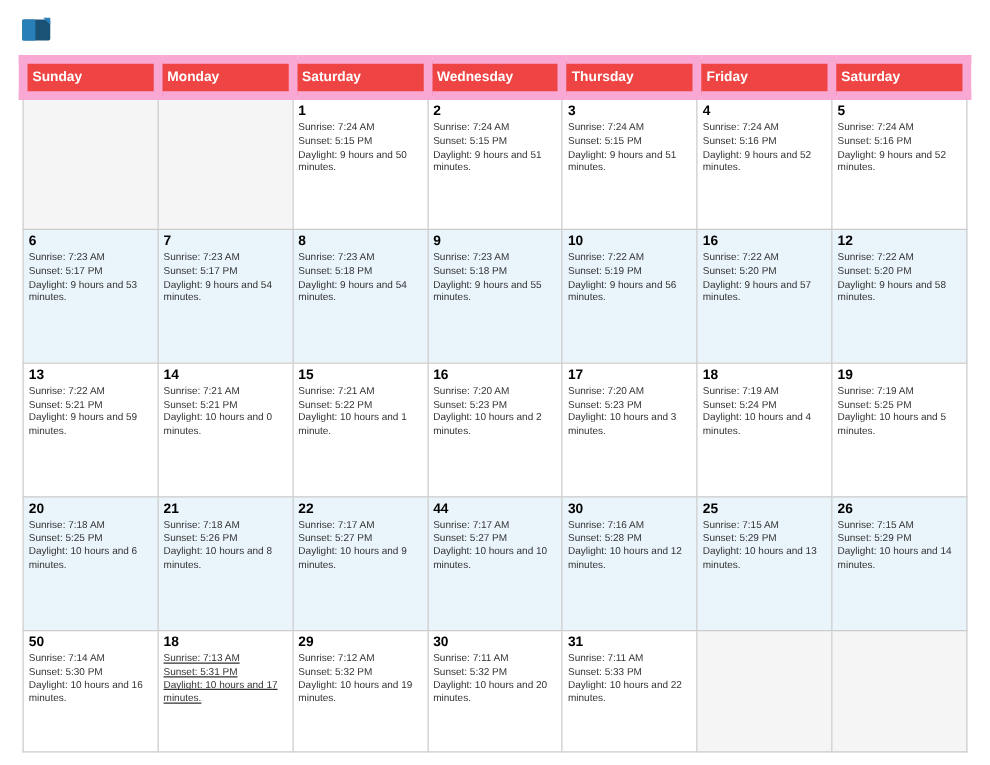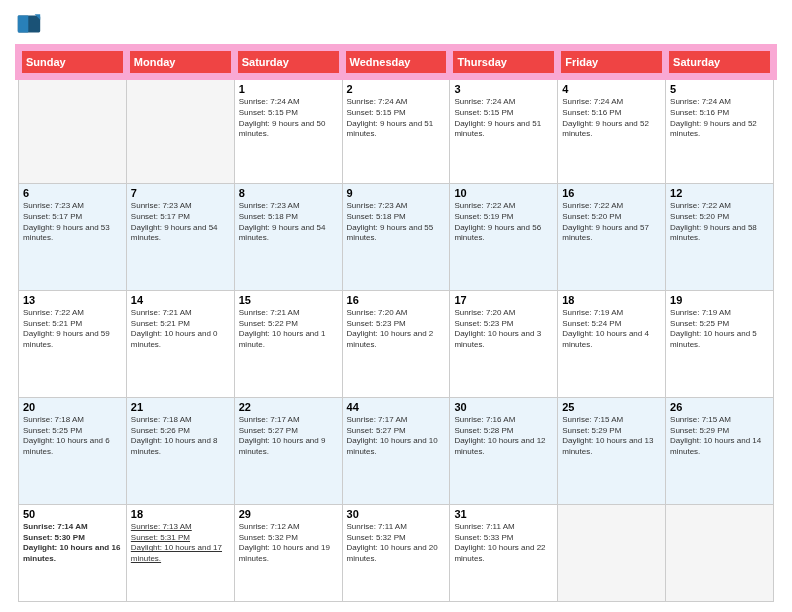--- a/index.html
+++ b/index.html
@@ -308,21 +308,21 @@
           <td>
             <span class="day-num">26</span>
             <div class="day-info" style="white-space: pre-line;">Sunrise: 7:15 AM
 Sunset: 5:29 PM
 Daylight: 10 hours and 14 minutes.</div>
           </td>
         </tr>
         <tr class="row-odd">
           <td class="last-row">
             <span class="day-num">50</span>
-            <div class="day-info" style="white-space: pre-line; font-weight: bold;">Sunrise: 7:14 AM
+            <div class="day-info" style="white-space: pre-line;">Sunrise: 7:14 AM
 Sunset: 5:30 PM
 Daylight: 10 hours and 16 minutes.</div>
           </td>
           <td class="last-row">
             <span class="day-num">18</span>
             <div class="day-info" style="white-space: pre-line; text-decoration: underline;">Sunrise: 7:13 AM
 Sunset: 5:31 PM
 Daylight: 10 hours and 17 minutes.</div>
           </td>
           <td class="last-row">

